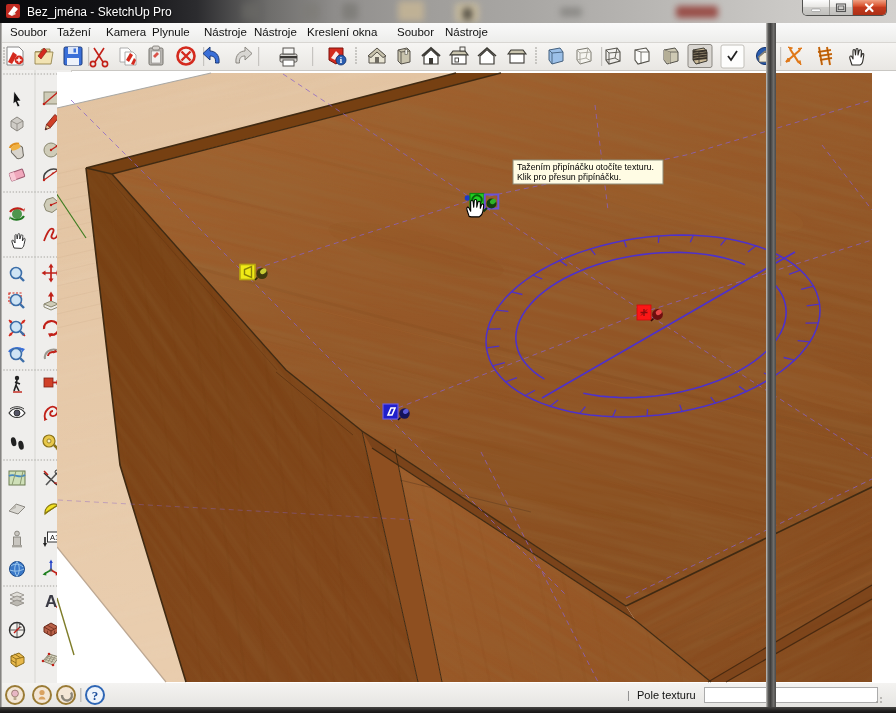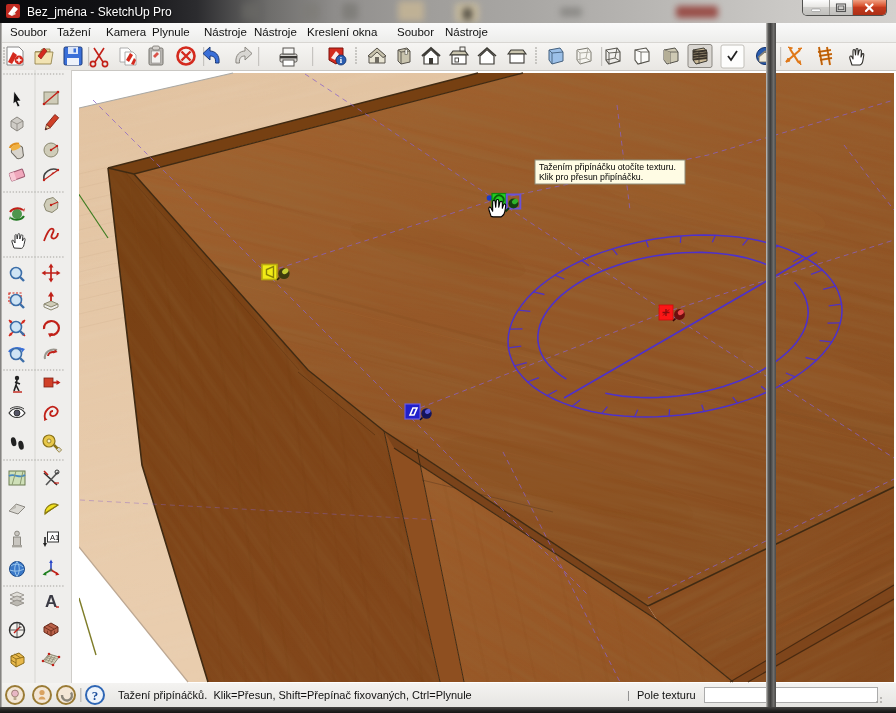--- a/index.html
+++ b/index.html
@@ -32,21 +32,21 @@
   #sbar{position:absolute;left:0;top:683px;width:896px;height:24px;
     background:linear-gradient(180deg,#f4f3f1,#e6e5e2);font-size:11px;color:#111;}
   #sbar .vtext{position:absolute;top:6px;}
   #vbox{position:absolute;left:704px;top:4px;width:172px;height:14px;background:#fff;
     border:1px solid #ababab;}
   
   #rframe{position:absolute;right:0;top:23px;width:10px;height:684px;
     background:linear-gradient(90deg,#c8c6c3 0%,#5a5a58 22%,#3f3e3d 45%,#6e6d6b 75%,#4a4948 100%);}
   #bframe{position:absolute;left:0;top:707px;width:896px;height:6px;
     background:linear-gradient(180deg,#454442,#232221 60%,#161514);}
-  #canvas{position:absolute;left:79px;top:72px;}
+  #canvas{position:absolute;left:57px;top:72px;}
 </style></head>
 <body>
 <div id="win">
 
   <div id="title">
     <div class="blob" style="left:242px;top:3px;width:17px;height:17px;background:#6e6d68;opacity:.5"></div>
     <div class="blob" style="left:303px;top:3px;width:17px;height:17px;background:#7c7a74;opacity:.5"></div>
     <div class="blob" style="left:342px;top:3px;width:16px;height:17px;background:#6a6963;opacity:.45"></div>
     <div class="blob" style="left:398px;top:1px;width:26px;height:20px;background:#c8b795;opacity:.8"></div>
     <div class="blob" style="left:455px;top:3px;width:24px;height:19px;background:#cabd9d;opacity:.85"></div>
@@ -873,21 +873,20 @@
       <rect x="13.6" y="13.5" width="2.8" height="3.5" fill="#b9a98e"></rect>
       <circle cx="42" cy="12" r="9" fill="#f3e6d5" stroke="#9a7b35" stroke-width="2"></circle>
       <circle cx="42" cy="9.5" r="2.6" fill="#d9a261"></circle>
       <path d="M38.5 16.5 C39 12.5 45 12.5 45.5 16.5 Z" fill="#d9a261"></path>
       <circle cx="66" cy="12" r="9" fill="#f3e6d5" stroke="#9a7b35" stroke-width="2"></circle>
       <path d="M62 12 a5 5 0 1 0 9 -2.5" fill="none" stroke="#8a8578" stroke-width="2.4"></path>
       <rect x="80" y="5" width="1.5" height="14" fill="#c2c0bc"></rect>
       <circle cx="95" cy="12" r="9" fill="#eef4fb" stroke="#2e66b5" stroke-width="2"></circle>
       <text x="95" y="17" text-anchor="middle" font-size="13" font-weight="bold" fill="#1c4f9c" font-family="Liberation Serif,serif">?</text>
     </svg>
-    <span class="vtext" style="left:118px">Tažení připínáčků.&nbsp; Klik=Přesun, Shift=Přepínač fixovaných, Ctrl=Plynule</span>
     <span class="vtext" style="left:627px;color:#888">|</span>
     <span class="vtext" style="left:637px">Pole texturu</span>
     <div id="vbox"></div>
     <svg width="12" height="12" style="position:absolute;right:12px;top:10px;opacity:.6">
       <g fill="#9a9894">
           <rect x="8" y="8" width="2" height="2"></rect>
           <rect x="8" y="4" width="2" height="2"></rect>
           <rect x="4" y="8" width="2" height="2"></rect>
         </g>
     </svg>

